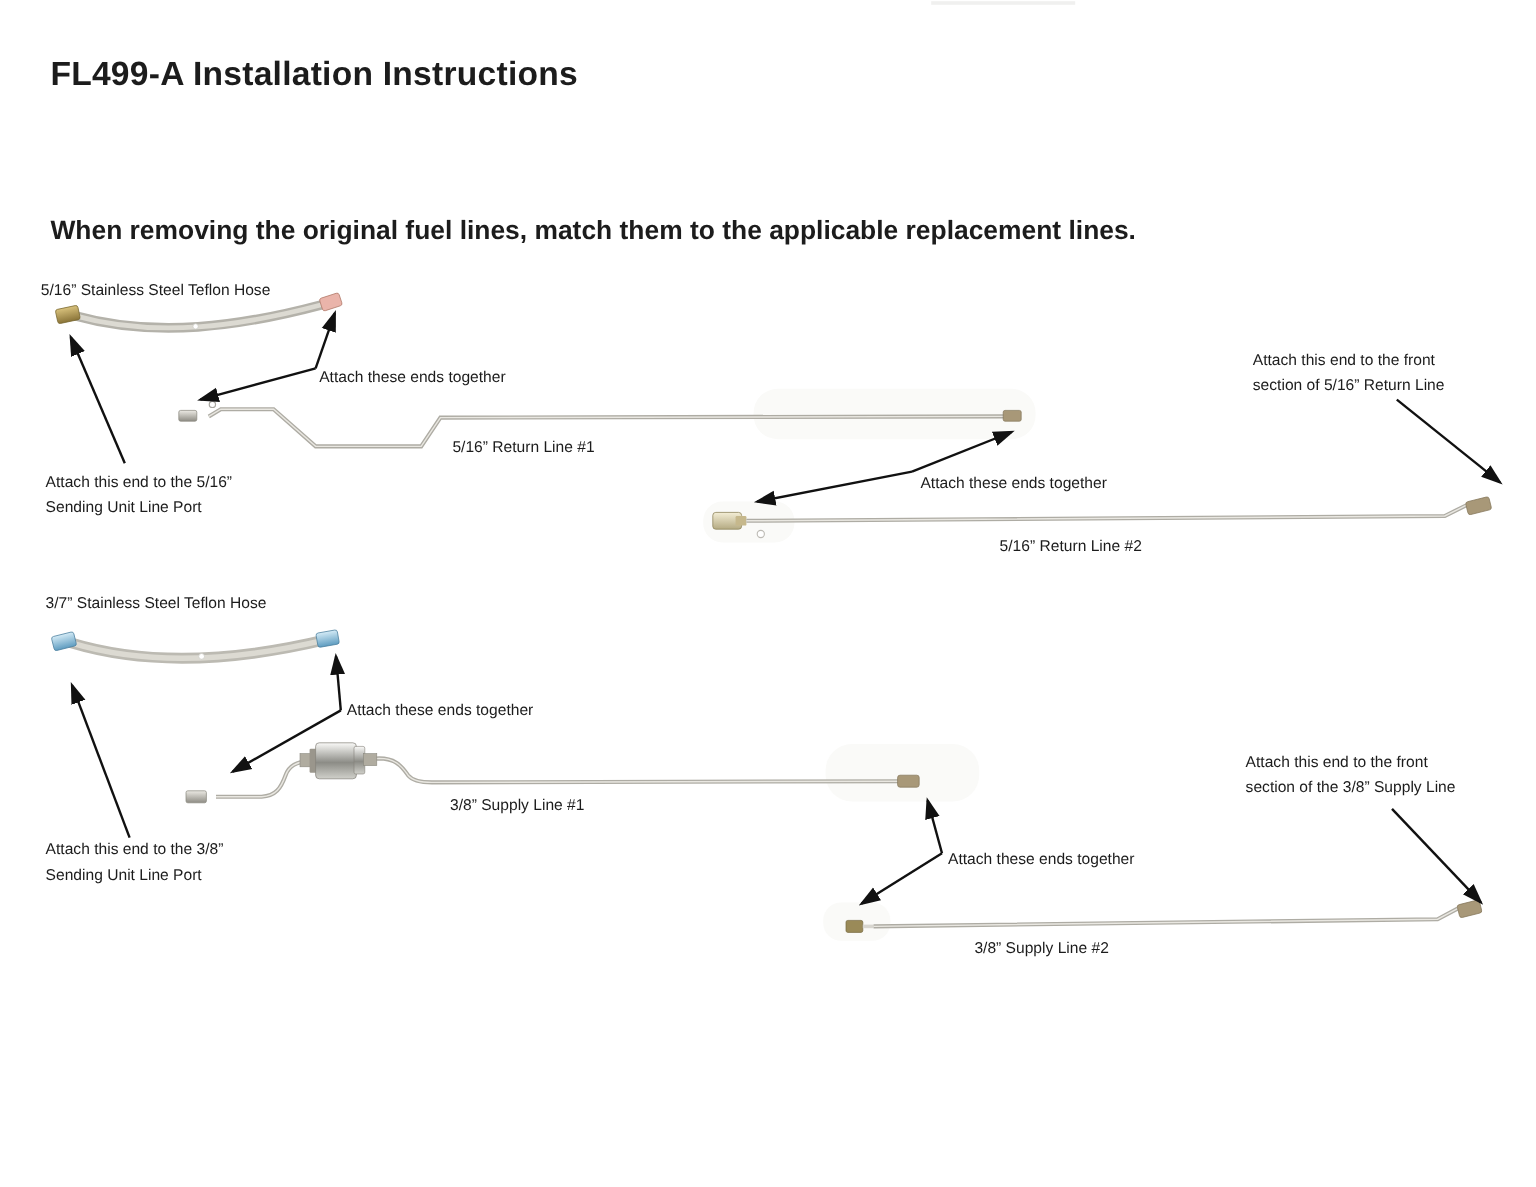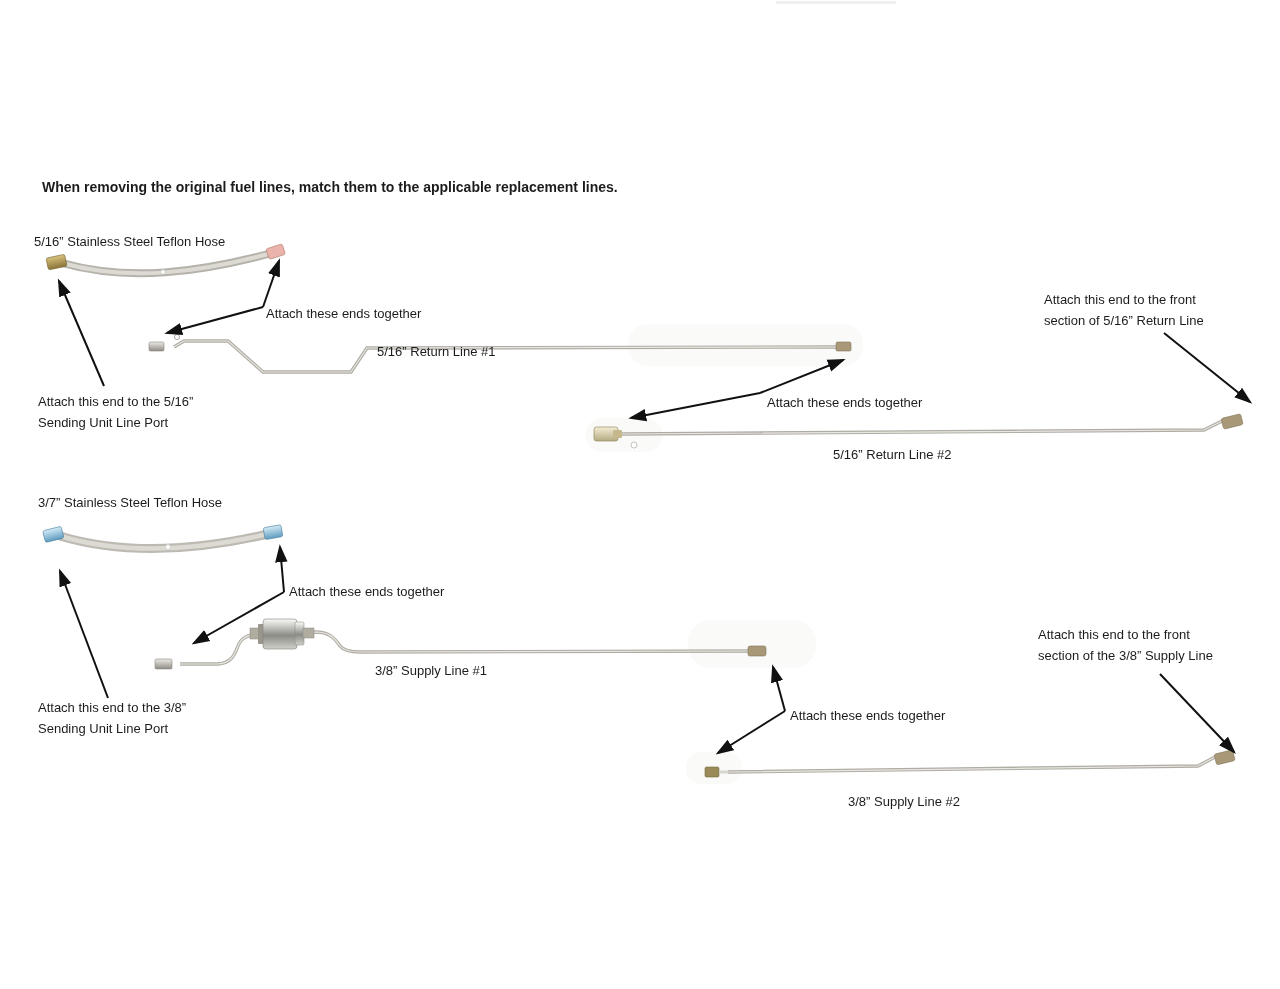--- a/index.html
+++ b/index.html
@@ -19,40 +19,41 @@
   .title {
     position: absolute; left: 42px; top: 46px; margin: 0;
     font-size: 28px; font-weight: bold; letter-spacing: 0.2px;
   }
   .subtitle {
     position: absolute; left: 42px; top: 108px;
     font-size: 17.5px; font-weight: bold;
   }
   .intro {
     position: absolute; left: 42px; top: 179px;
-    font-size: 14px; font-weight: bold;
+    font-size: 22px; font-weight: bold;
   }
   .art { position: absolute; left: 0; top: 0; }
   .lbl {
     position: absolute; font-size: 13px; line-height: 21px;
     white-space: nowrap; color: var(--text, #1c1c1c);
   }
   .lbl span { display: block; }
   .footer-note {
     position: absolute; left: 40px; top: 836px;
     font-size: 17.5px; font-weight: bold; line-height: 24px;
   }
 </style>
 </head>
 <body>
 
 <div class="page">
 
   <div class="top-artifact"></div>
 
+  <h1 class="title">FL499-A Installation Instructions</h1>
   <div class="intro">When removing the original fuel lines, match them to the applicable replacement lines.</div>
 
   <svg class="art" width="1280" height="989" viewBox="0 0 1280 989">
     <defs>
       <marker id="ah" markerWidth="9" markerHeight="8" refX="7.6" refY="3.5" orient="auto">
         <polygon points="0,0.4 9,3.5 0,6.6" fill="#111111"></polygon>
       </marker>
       <linearGradient id="brassGrad" x1="0" y1="0" x2="0" y2="1">
         <stop offset="0" stop-color="#d8c17c"></stop>
           <stop offset="1" stop-color="#8a7438"></stop>
@@ -163,21 +164,21 @@
       <path d="M 284 592 L 280 547" marker-end="url(#ah)"></path>
       <path d="M 284 592 L 194 643" marker-end="url(#ah)"></path>
       <path d="M 785 711 L 773 667" marker-end="url(#ah)"></path>
       <path d="M 785 711 L 718 753" marker-end="url(#ah)"></path>
       <path d="M 1160 674 L 1234 752" marker-end="url(#ah)"></path>
     </g>
   </svg>
 
   <div class="lbl" style="left:34px; top:231px;">5/16” Stainless Steel Teflon Hose</div>
   <div class="lbl" style="left:266px; top:303px;">Attach these ends together</div>
-  <div class="lbl" style="left:377px; top:341px;">5/16” Return Line #1</div>
+  <div class="lbl" style="left:377px; top:362px;">5/16” Return Line #1</div>
   <div class="lbl" style="left:1044px; top:289px;">
     <span>Attach this end to the front</span>
     <span>section of 5/16” Return Line</span>
   </div>
   <div class="lbl" style="left:38px; top:391px;">
     <span>Attach this end to the 5/16”</span>
     <span>Sending Unit Line Port</span>
   </div>
   <div class="lbl" style="left:767px; top:392px;">Attach these ends together</div>
   <div class="lbl" style="left:833px; top:444px;text-align:right;">5/16” Return Line #2</div>
@@ -187,16 +188,16 @@
   <div class="lbl" style="left:375px; top:660px;">3/8” Supply Line #1</div>
   <div class="lbl" style="left:1038px; top:624px;">
     <span>Attach this end to the front</span>
     <span>section of the 3/8” Supply Line</span>
   </div>
   <div class="lbl" style="left:38px; top:697px;">
     <span>Attach this end to the 3/8”</span>
     <span>Sending Unit Line Port</span>
   </div>
   <div class="lbl" style="left:790px; top:705px;">Attach these ends together</div>
-  <div class="lbl" style="left:848px; top:779px;margin-top:12px;">3/8” Supply Line #2</div>
+  <div class="lbl" style="left:812px; top:779px;">3/8” Supply Line #2</div>
 
 
 </div>
 
 </body></html>

